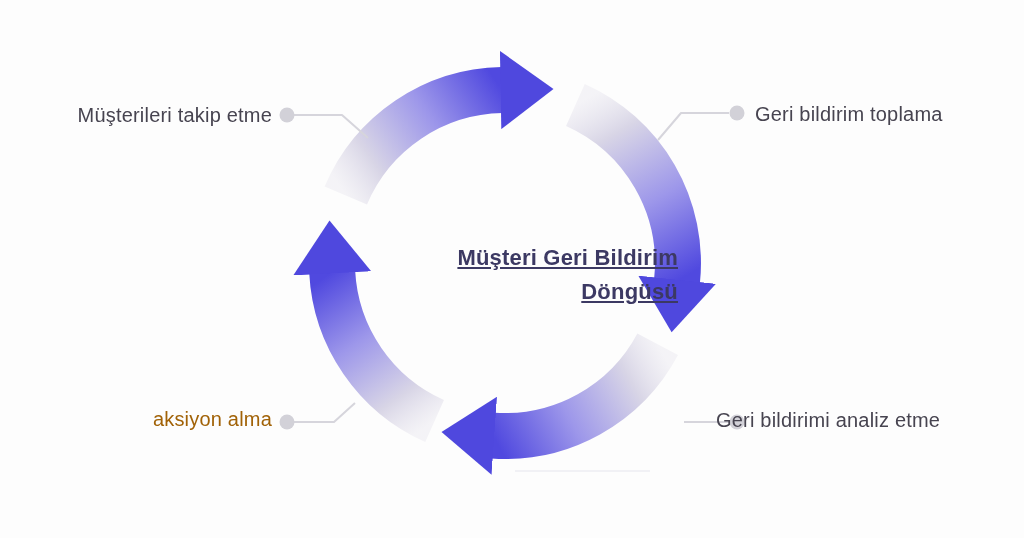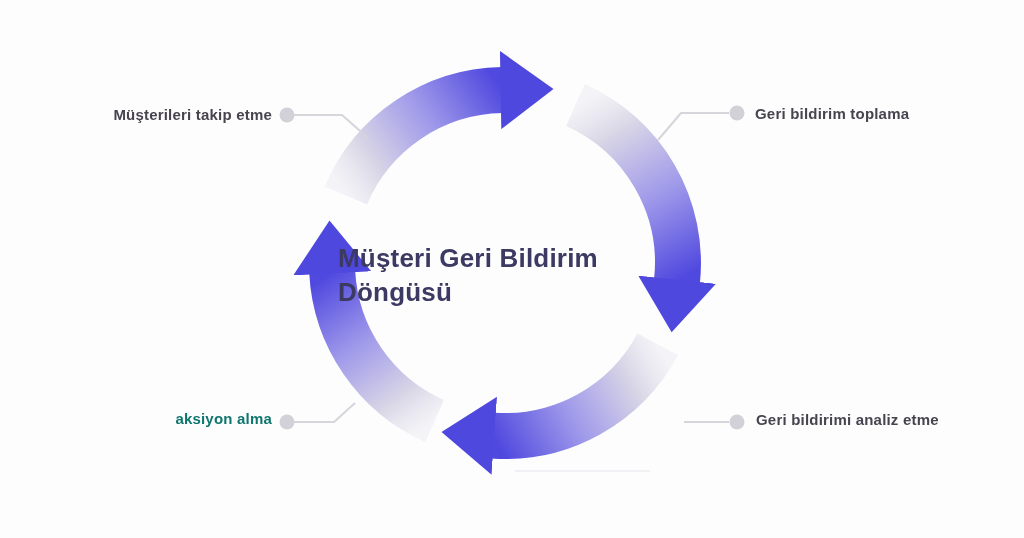--- a/index.html
+++ b/index.html
@@ -15,38 +15,39 @@
     background: #fdfdfd;
     overflow: hidden;
   }
   .cycle-svg {
     position: absolute; left: 0; top: 0;
     width: 1024px; height: 538px;
   }
   .diagram-title {
     position: absolute;
     left: 338px; top: 241px; width: 340px;
-    text-align: left;
-    font-size: 26px; line-height: 34px;
+    text-align: right;
+    font-size: 22px; line-height: 34px;
     font-weight: 700;
     color: #3c3963;
     letter-spacing: 0.2px;
+    text-decoration: underline;
   }
   .step-label {
     position: absolute;
-    font-size: 15px; line-height: 22px;
-    font-weight: 700;
+    font-size: 20px; line-height: 22px;
+    font-weight: 400;
     color: #474450;
     letter-spacing: 0.2px;
     white-space: nowrap;
   }
-  .step-label .accent-line { color: #0f766e; }
+  .step-label .accent-line { color: #a16207; }
   .label-top-left     { right: 752px; top: 104px; text-align: right; }
   .label-top-right    { left: 755px;  top: 103px; text-align: right; }
-  .label-bottom-right { left: 756px;  top: 409px; text-align: left; }
+  .label-bottom-right { left: 716px;  top: 409px; text-align: left; }
   .label-bottom-left  { right: 752px; top: 408px; text-align: right; }
 </style>
 </head>
 <body>
 
 <div class="stage">
 
   <svg class="cycle-svg" viewBox="0 0 1024 538" aria-hidden="true">
     <defs>
       <linearGradient id="gradTop" gradientUnits="userSpaceOnUse" x1="345.8" y1="195.4" x2="502" y2="90">

